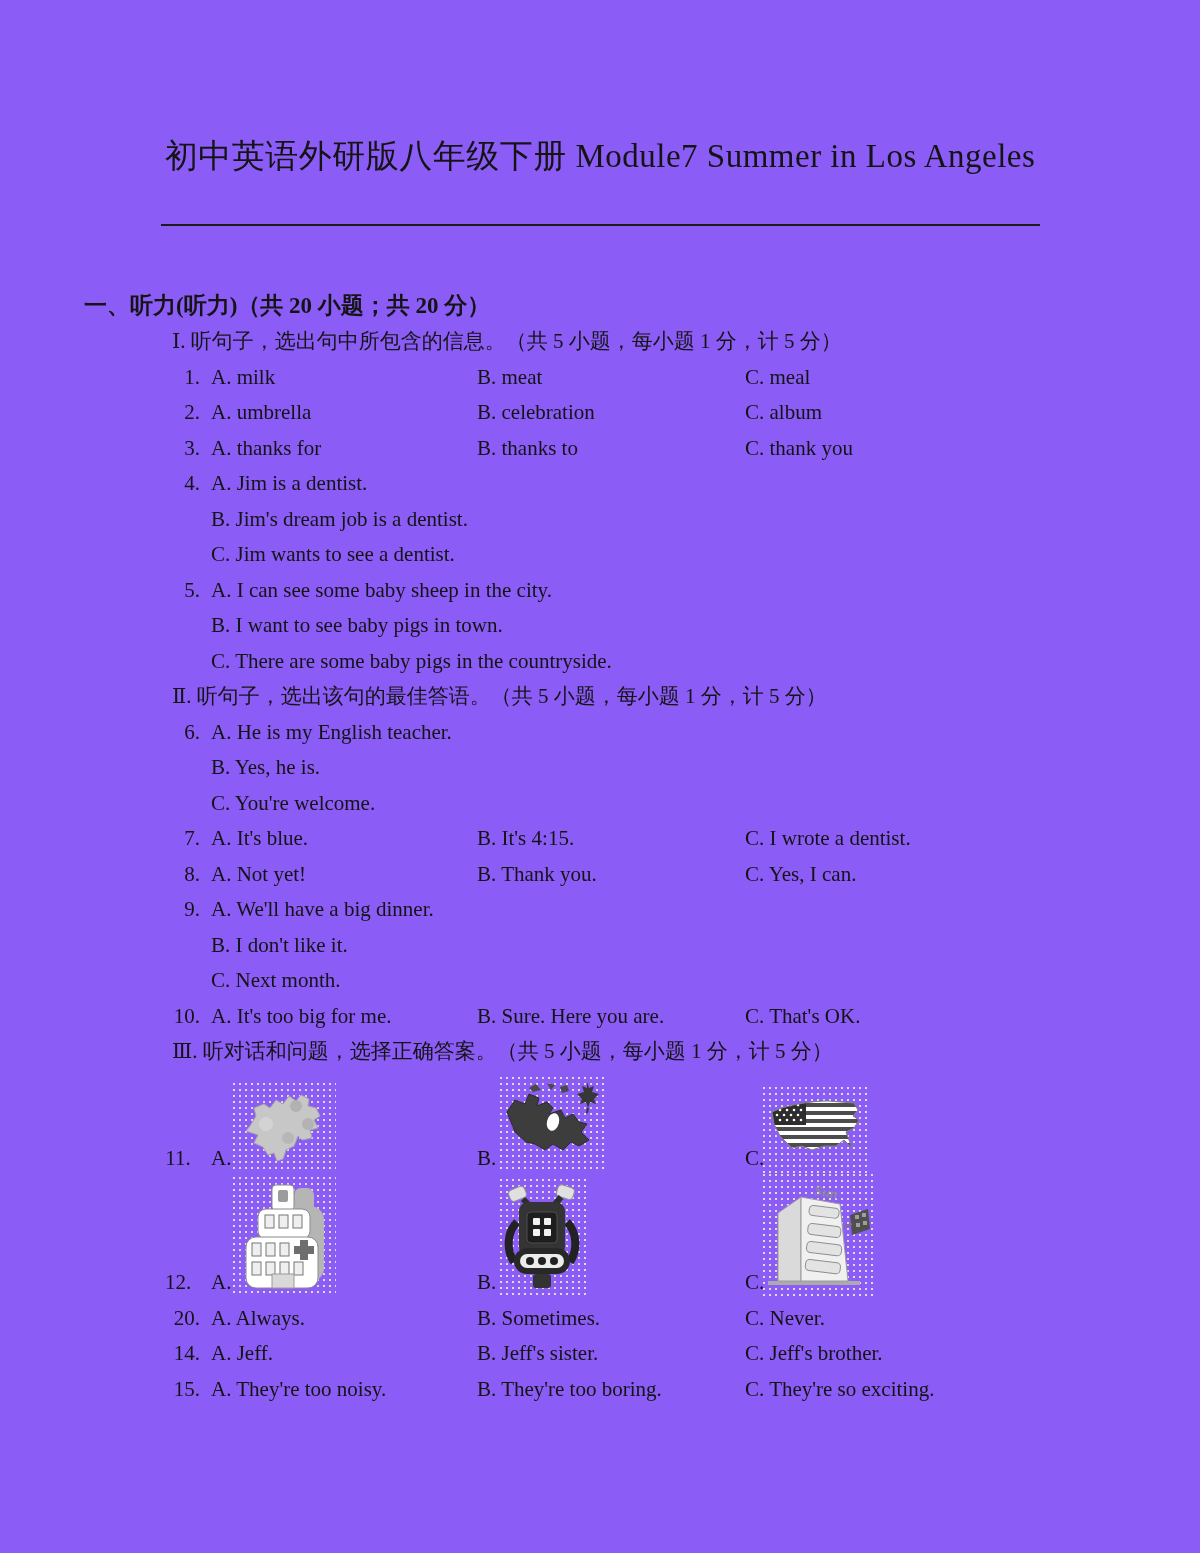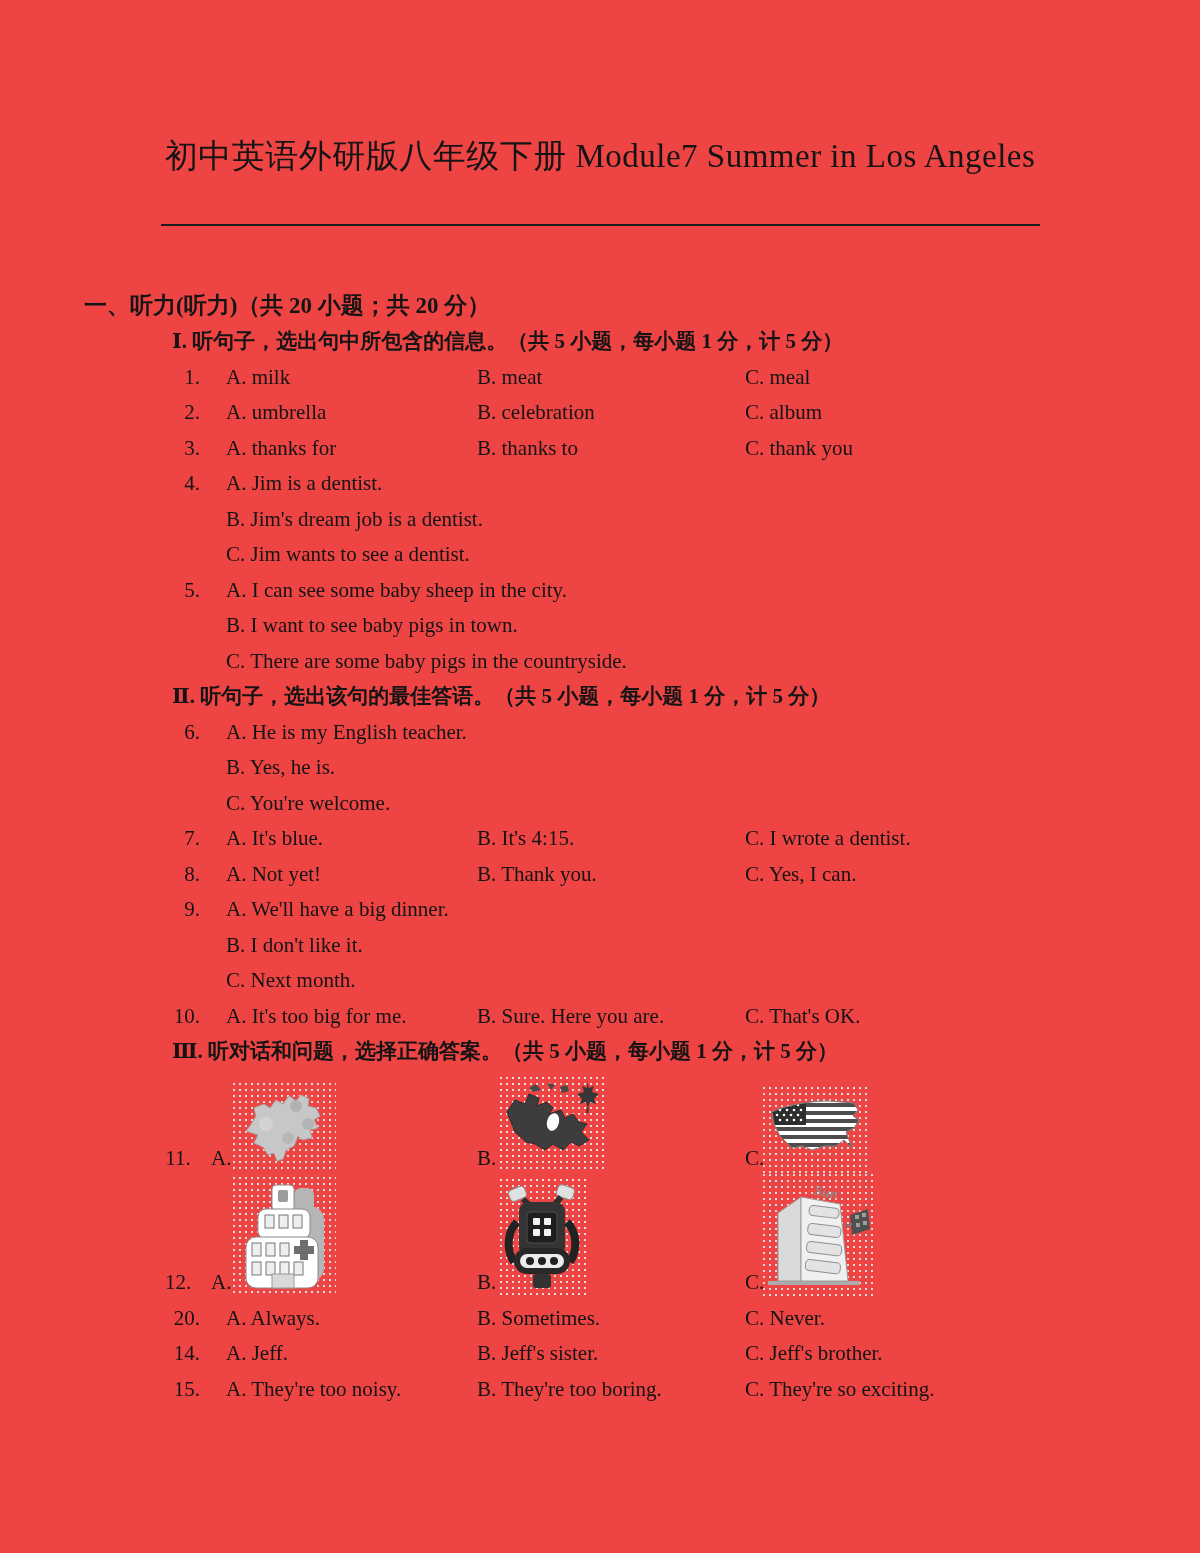--- a/index.html
+++ b/index.html
@@ -1,20 +1,20 @@
 <!DOCTYPE html>
 <html><head>
 <meta charset="utf-8">
 <style>
   html,body{margin:0;padding:0;background:#ffffff;}
   .page{
     position:relative;
     width:1200px;
     height:1553px;
-    background:#ef4444;
+    background:#8b5cf6;
     font-family:"Liberation Serif","DejaVu Serif",serif;
     color:#141414;
     overflow:hidden;
   }
   .title{
     position:absolute;
     top:138px; left:0; width:100%;
     text-align:center;
     font-size:33px;
     line-height:37px;
@@ -37,26 +37,26 @@
     height:37px;
     line-height:37px;
   }
   .row{
     position:relative;
     height:35.5px;
     line-height:35.5px;
     font-size:21px;
     white-space:nowrap;
   }
-  .instr{ margin-left:172px;font-weight:bold; }
+  .instr{ margin-left:172px; }
   .qno{
     position:absolute; left:156px; width:44px;
     text-align:right;
   }
-  .cell-a{ position:absolute; left:226px; }
+  .cell-a{ position:absolute; left:211px; }
   .cell-b{ position:absolute; left:477px; }
   .cell-c{ position:absolute; left:745px; }
   .img-row{ position:relative; font-size:21px; }
   .img-row .qno, .img-row .opt{
     position:absolute; bottom:0; line-height:35.5px;text-align:center;
   }
   .opt-a{ left:211px; } .opt-b{ left:477px; } .opt-c{ left:745px; }
   .img-box{
     position:absolute; bottom:4px;
     display:inline-block;

